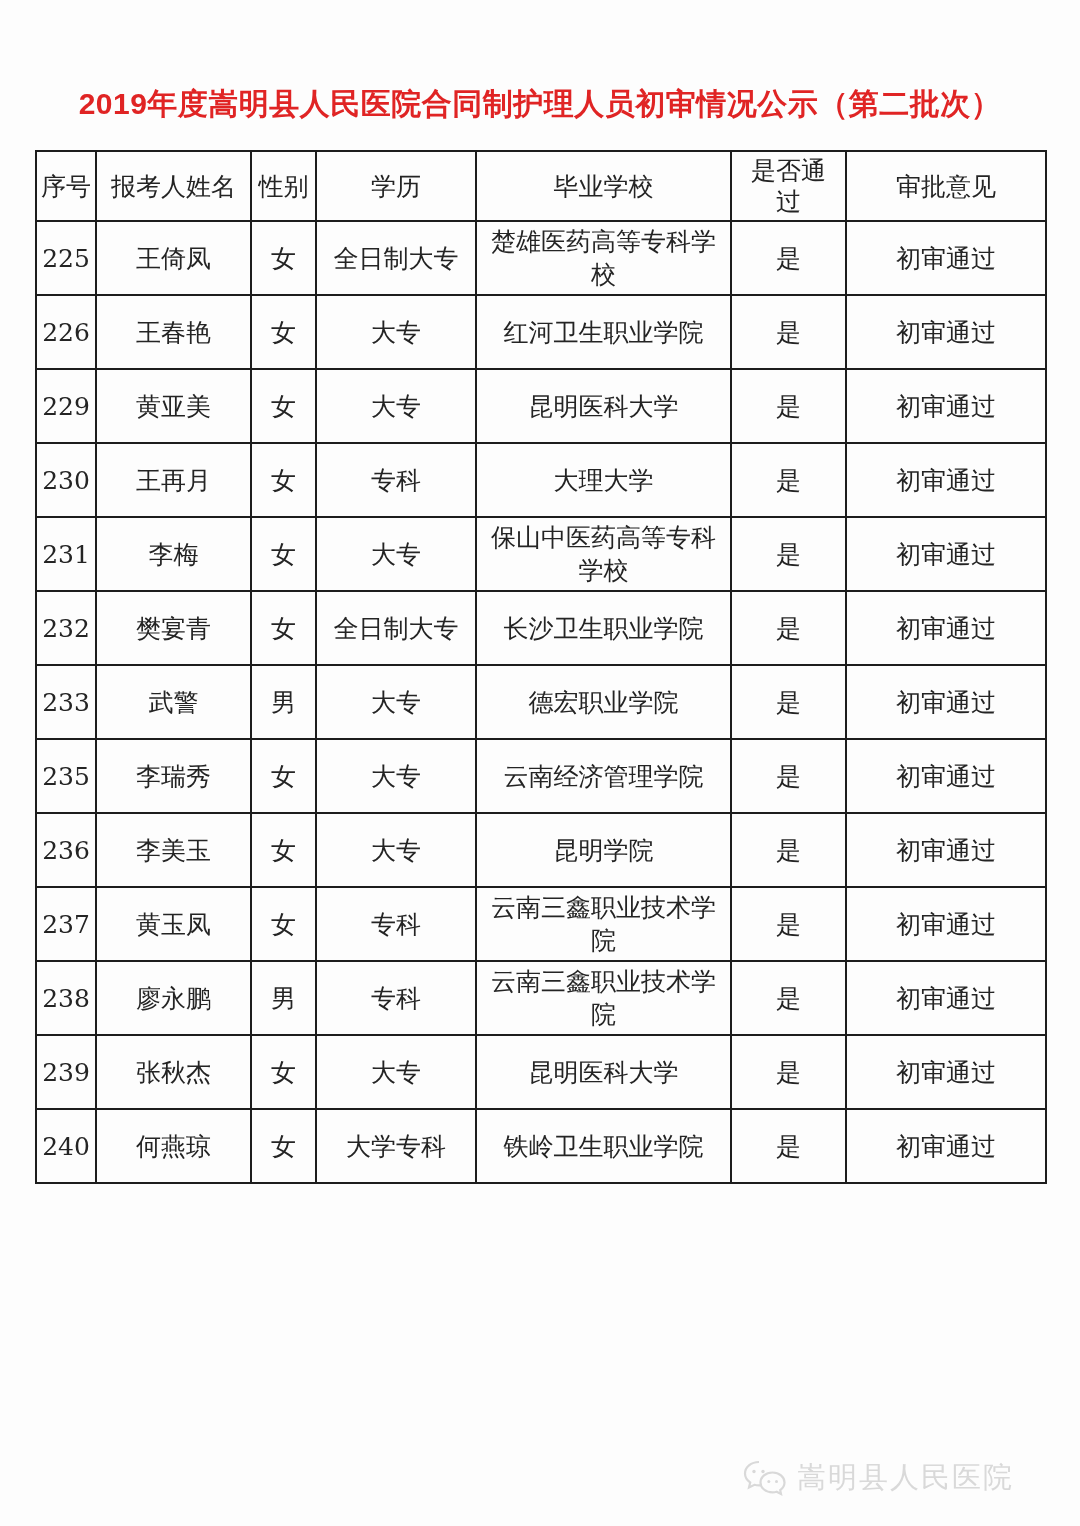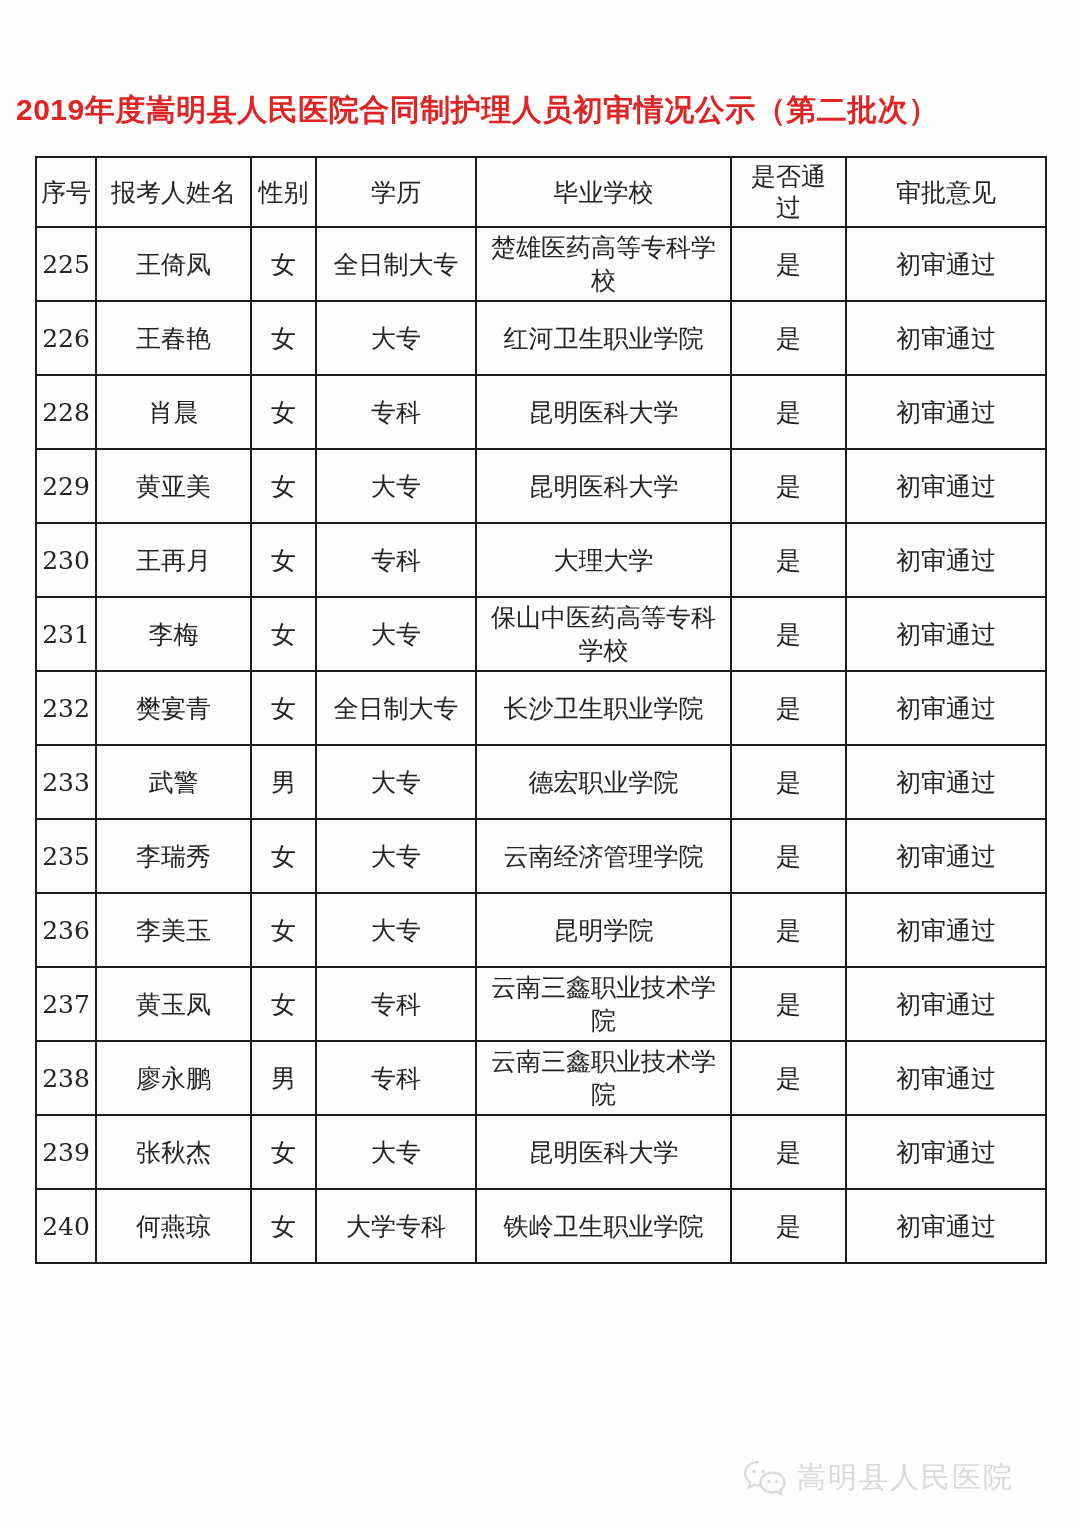--- a/index.html
+++ b/index.html
@@ -5,22 +5,23 @@
   html, body { margin: 0; padding: 0; }
   body {
     width: 1080px;
     height: 1526px;
     background: #fdfdfd;
     position: relative;
     overflow: hidden;
     font-family: "DejaVu Serif", serif;
   }
   .page-title {
-    margin: 16px;
+    margin: 10px;
     padding-top: 76px;
+    text-align: center;
     font-family: "Liberation Sans", sans-serif;
     font-weight: bold;
     font-size: 30px;
     line-height: 1.2;
     color: #e02424;
     letter-spacing: 0.5px;
   }
   .table-wrap {
     width: 1010px;
     margin: 28px auto 6px auto;
@@ -110,29 +111,20 @@
         <tr>
           <td>226</td>
           <td>王春艳</td>
           <td>女</td>
           <td>大专</td>
           <td>红河卫生职业学院</td>
           <td>是</td>
           <td>初审通过</td>
         </tr>
         <tr>
-          <td>228</td>
-          <td>肖晨</td>
-          <td>女</td>
-          <td>专科</td>
-          <td>昆明医科大学</td>
-          <td>是</td>
-          <td>初审通过</td>
-        </tr>
-        <tr>
           <td>229</td>
           <td>黄亚美</td>
           <td>女</td>
           <td>大专</td>
           <td>昆明医科大学</td>
           <td>是</td>
           <td>初审通过</td>
         </tr>
         <tr>
           <td>230</td>

